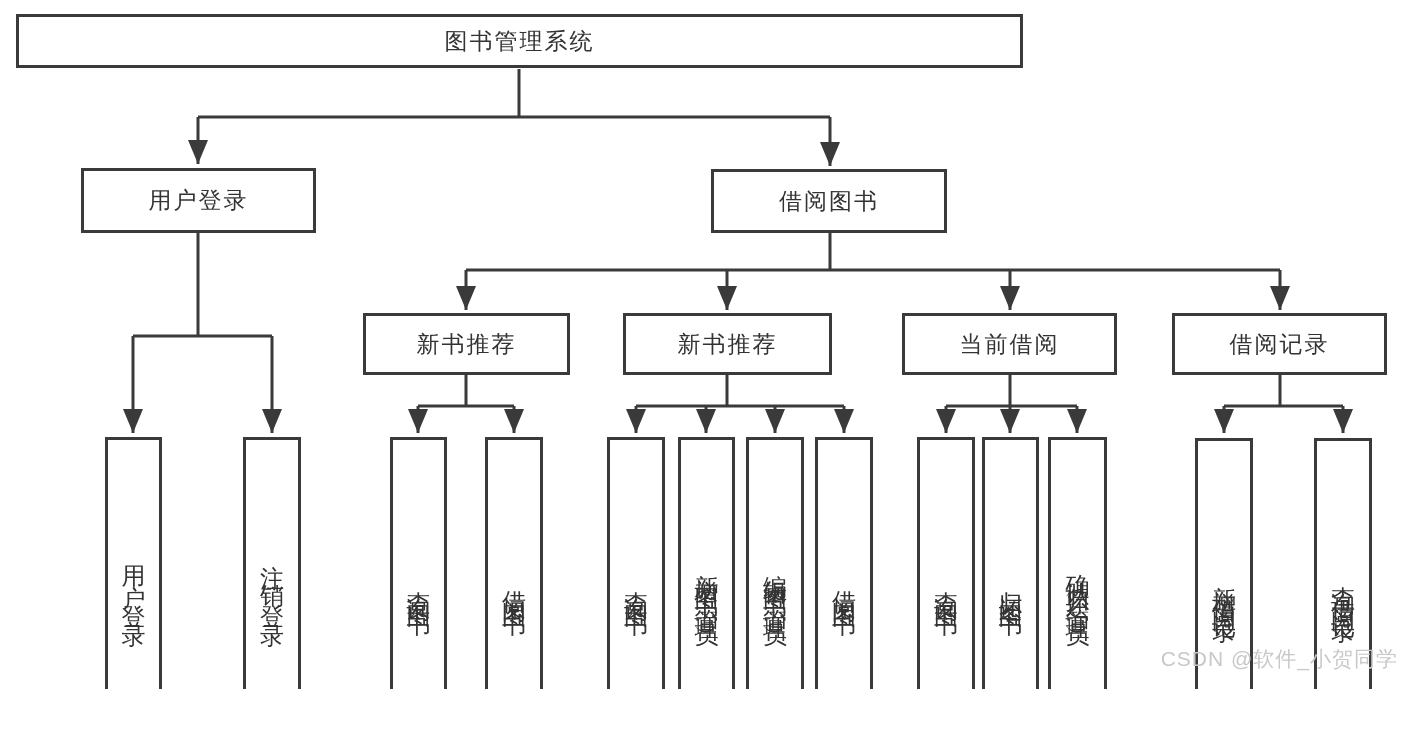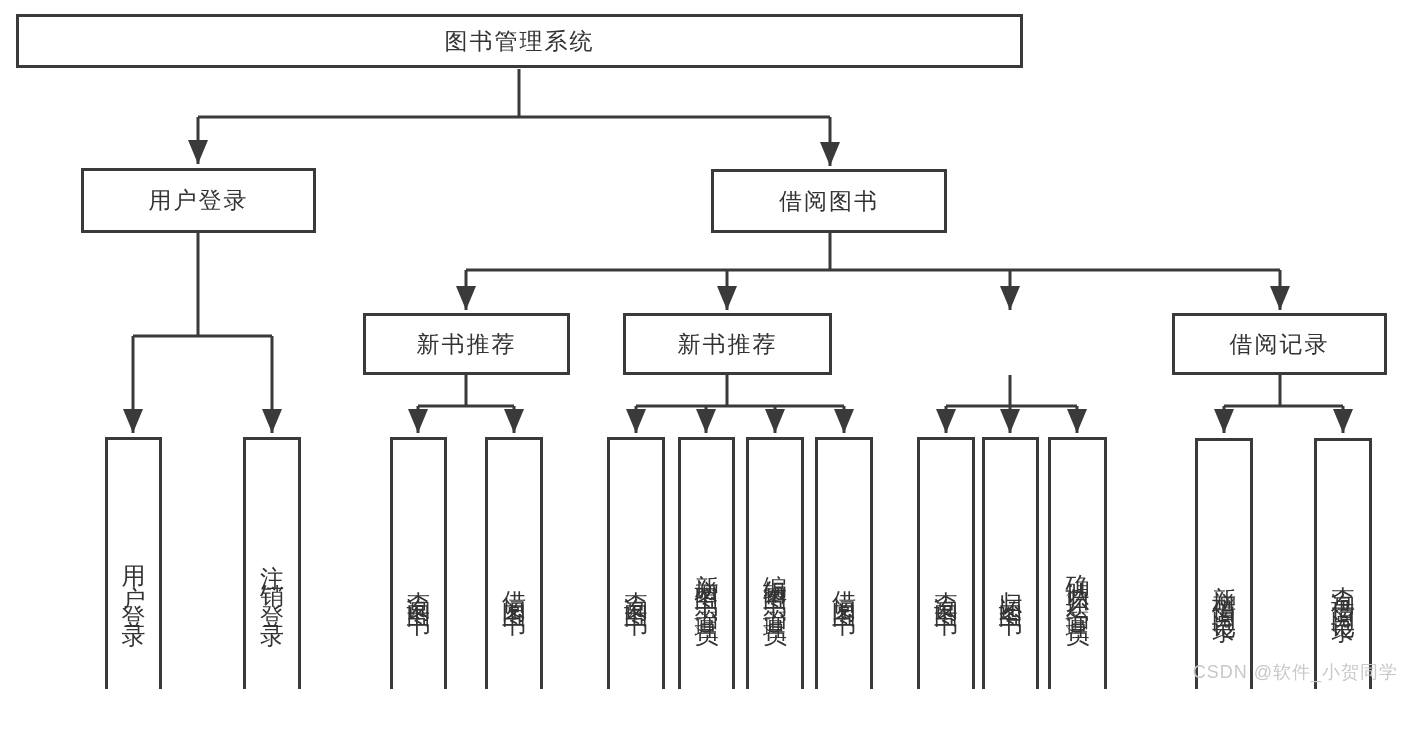--- a/index.html
+++ b/index.html
@@ -39,23 +39,23 @@
     font-size:24px;
     letter-spacing:7px;
     line-height:1;
   }
   .leaf .vtext.wide{
     letter-spacing:20px;
   }
   .watermark{
     position:absolute;
     right:7px;
-    bottom:5px;
+    bottom:16px;
     z-index:3;
-    font-size:18px;
+    font-size:21px;
     color:var(--wm);
     letter-spacing:1px;
     white-space:nowrap;
   }
 </style>
 </head>
 <body>
 
 <div class="stage">
 
@@ -110,20 +110,23 @@
   <div class="node lvl" style="left:711px;top:169px;width:236px;height:64px">
     <span>借阅图书</span>
   </div>
 
   <div class="node lvl" style="left:363px;top:313px;width:207px;height:62px">
     <span>新书推荐</span>
   </div>
   <div class="node lvl" style="left:623px;top:313px;width:209px;height:62px">
     <span>新书推荐</span>
   </div>
+  <div class="node lvl" style="left:902px;top:313px;width:215px;height:62px">
+    <span>当前借阅</span>
+  </div>
   <div class="node lvl" style="left:1172px;top:313px;width:215px;height:62px">
     <span>借阅记录</span>
   </div>
 
   <div class="node leaf" style="left:105px;top:437px;width:57px;height:298px">
     <span class="vtext wide">用户登录</span>
   </div>
   <div class="node leaf" style="left:243px;top:437px;width:58px;height:298px">
     <span class="vtext wide">注销登录</span>
   </div>

